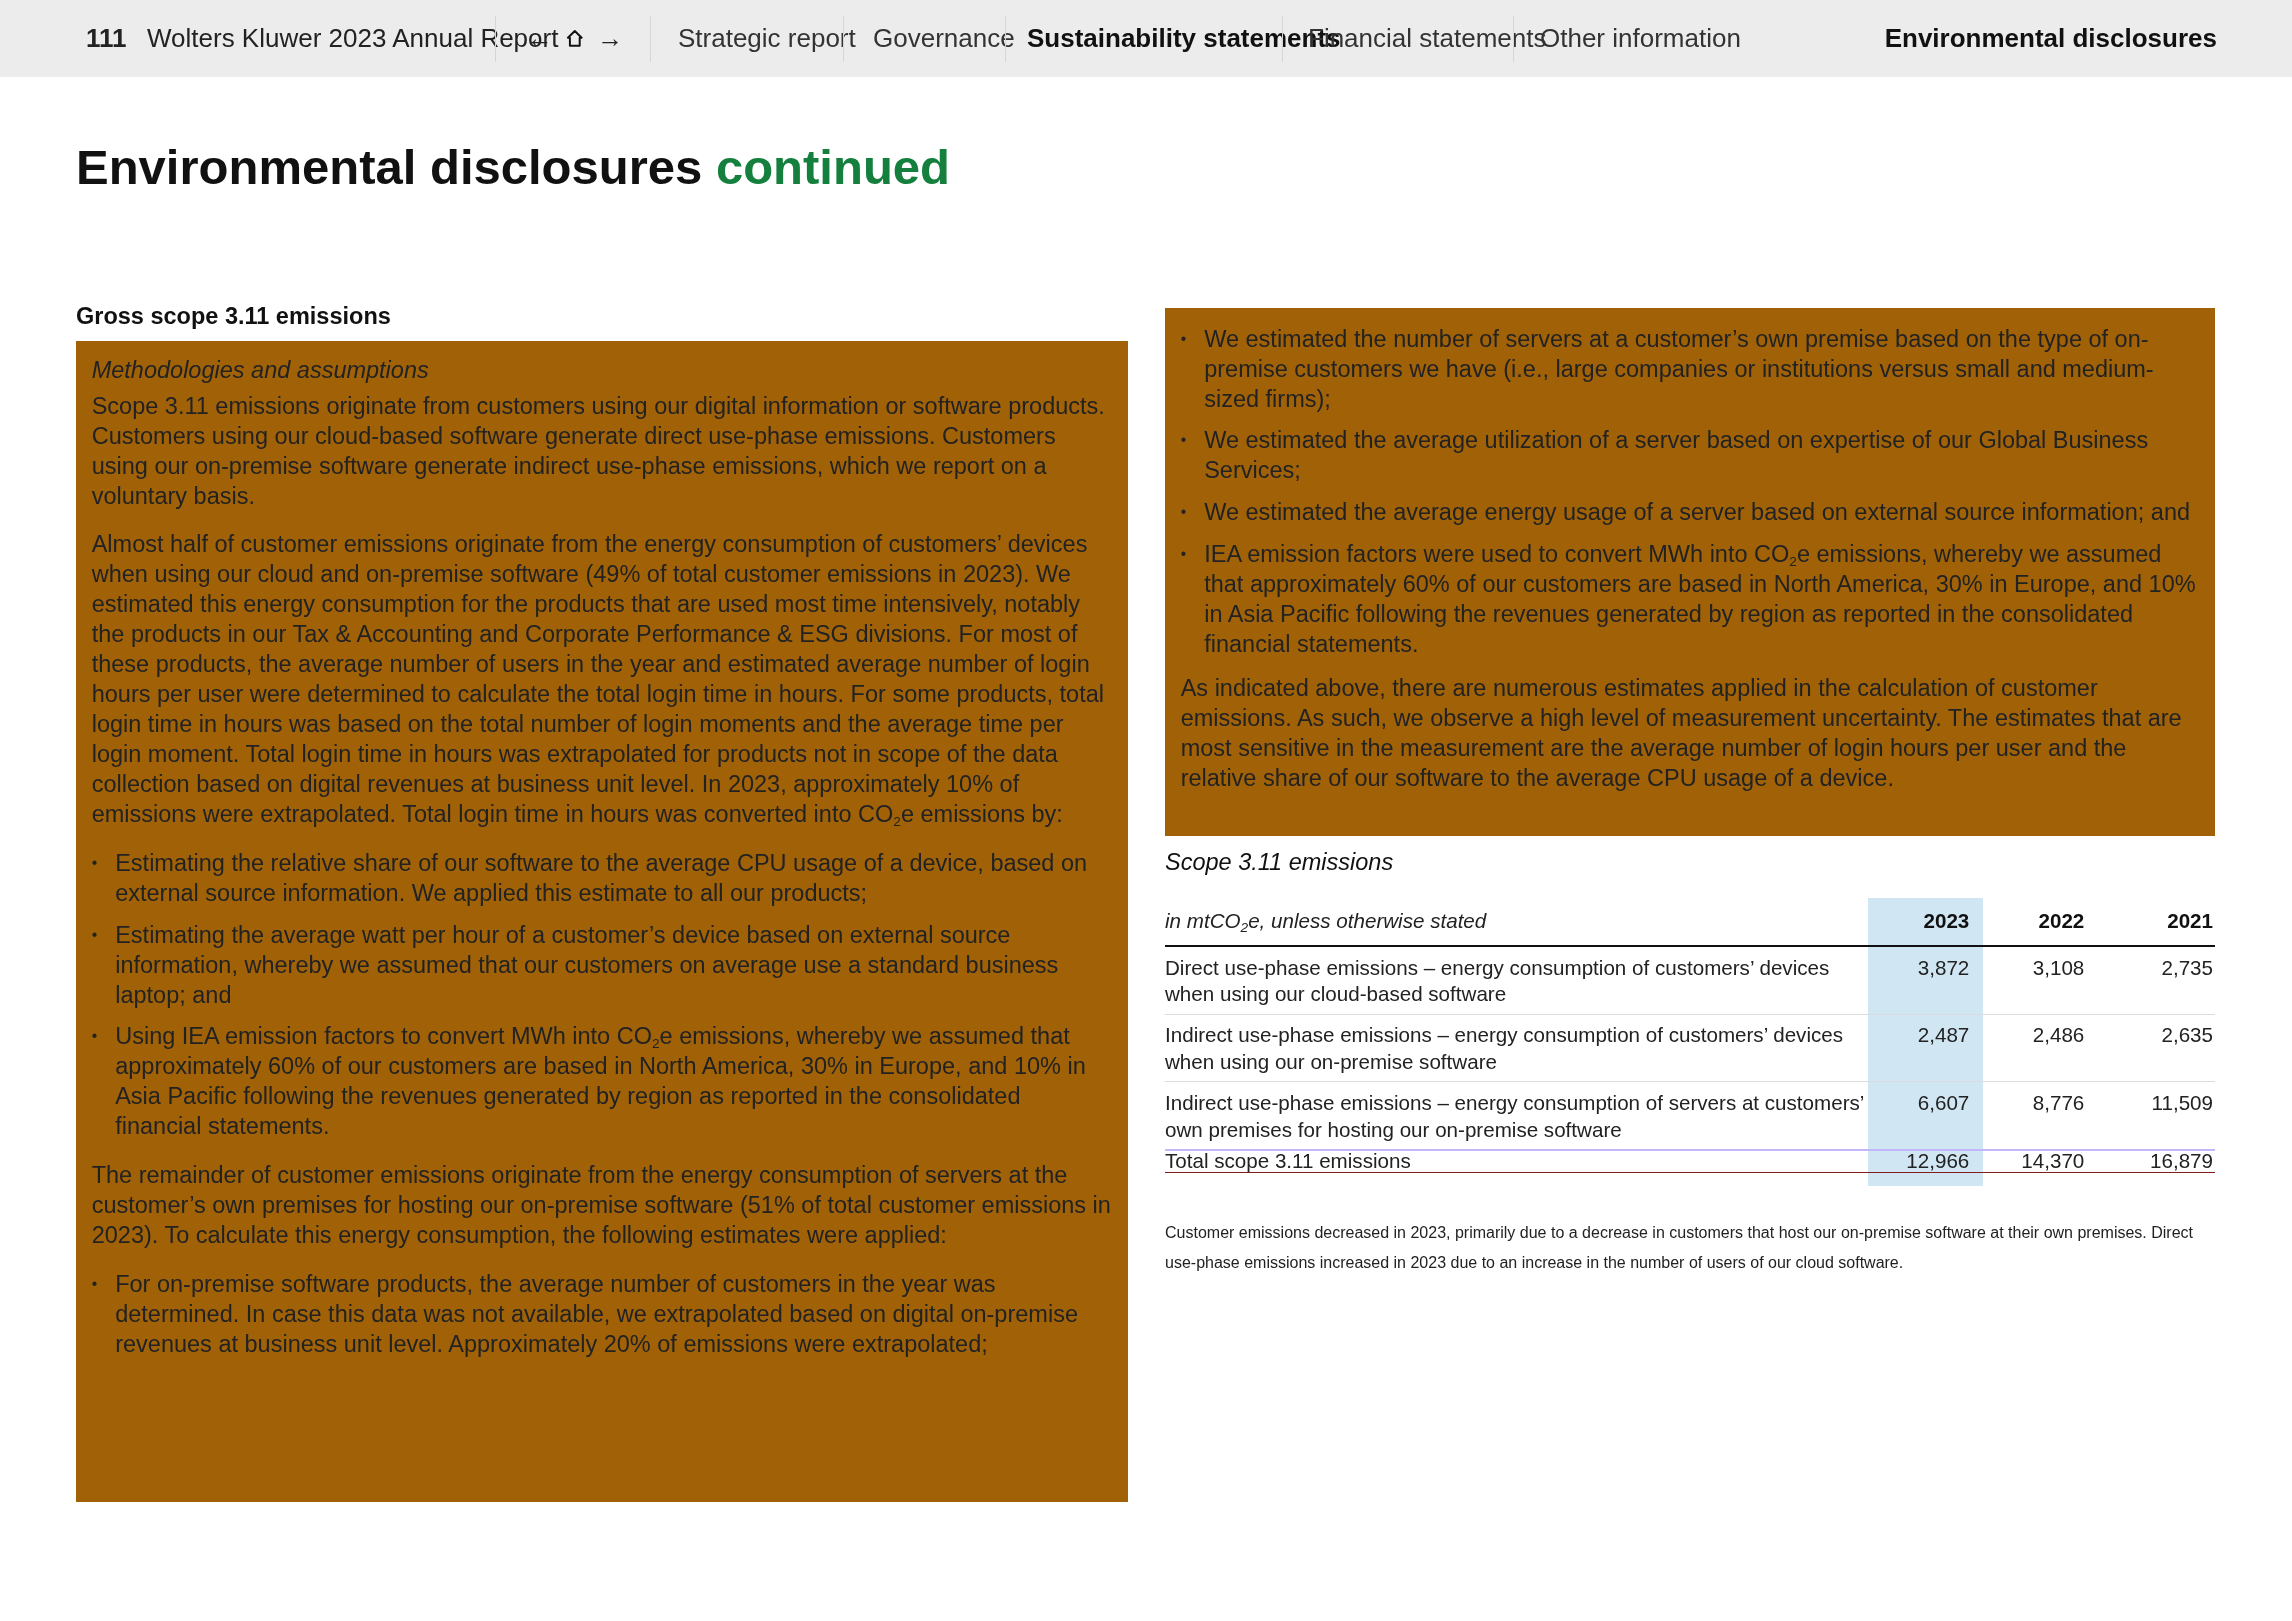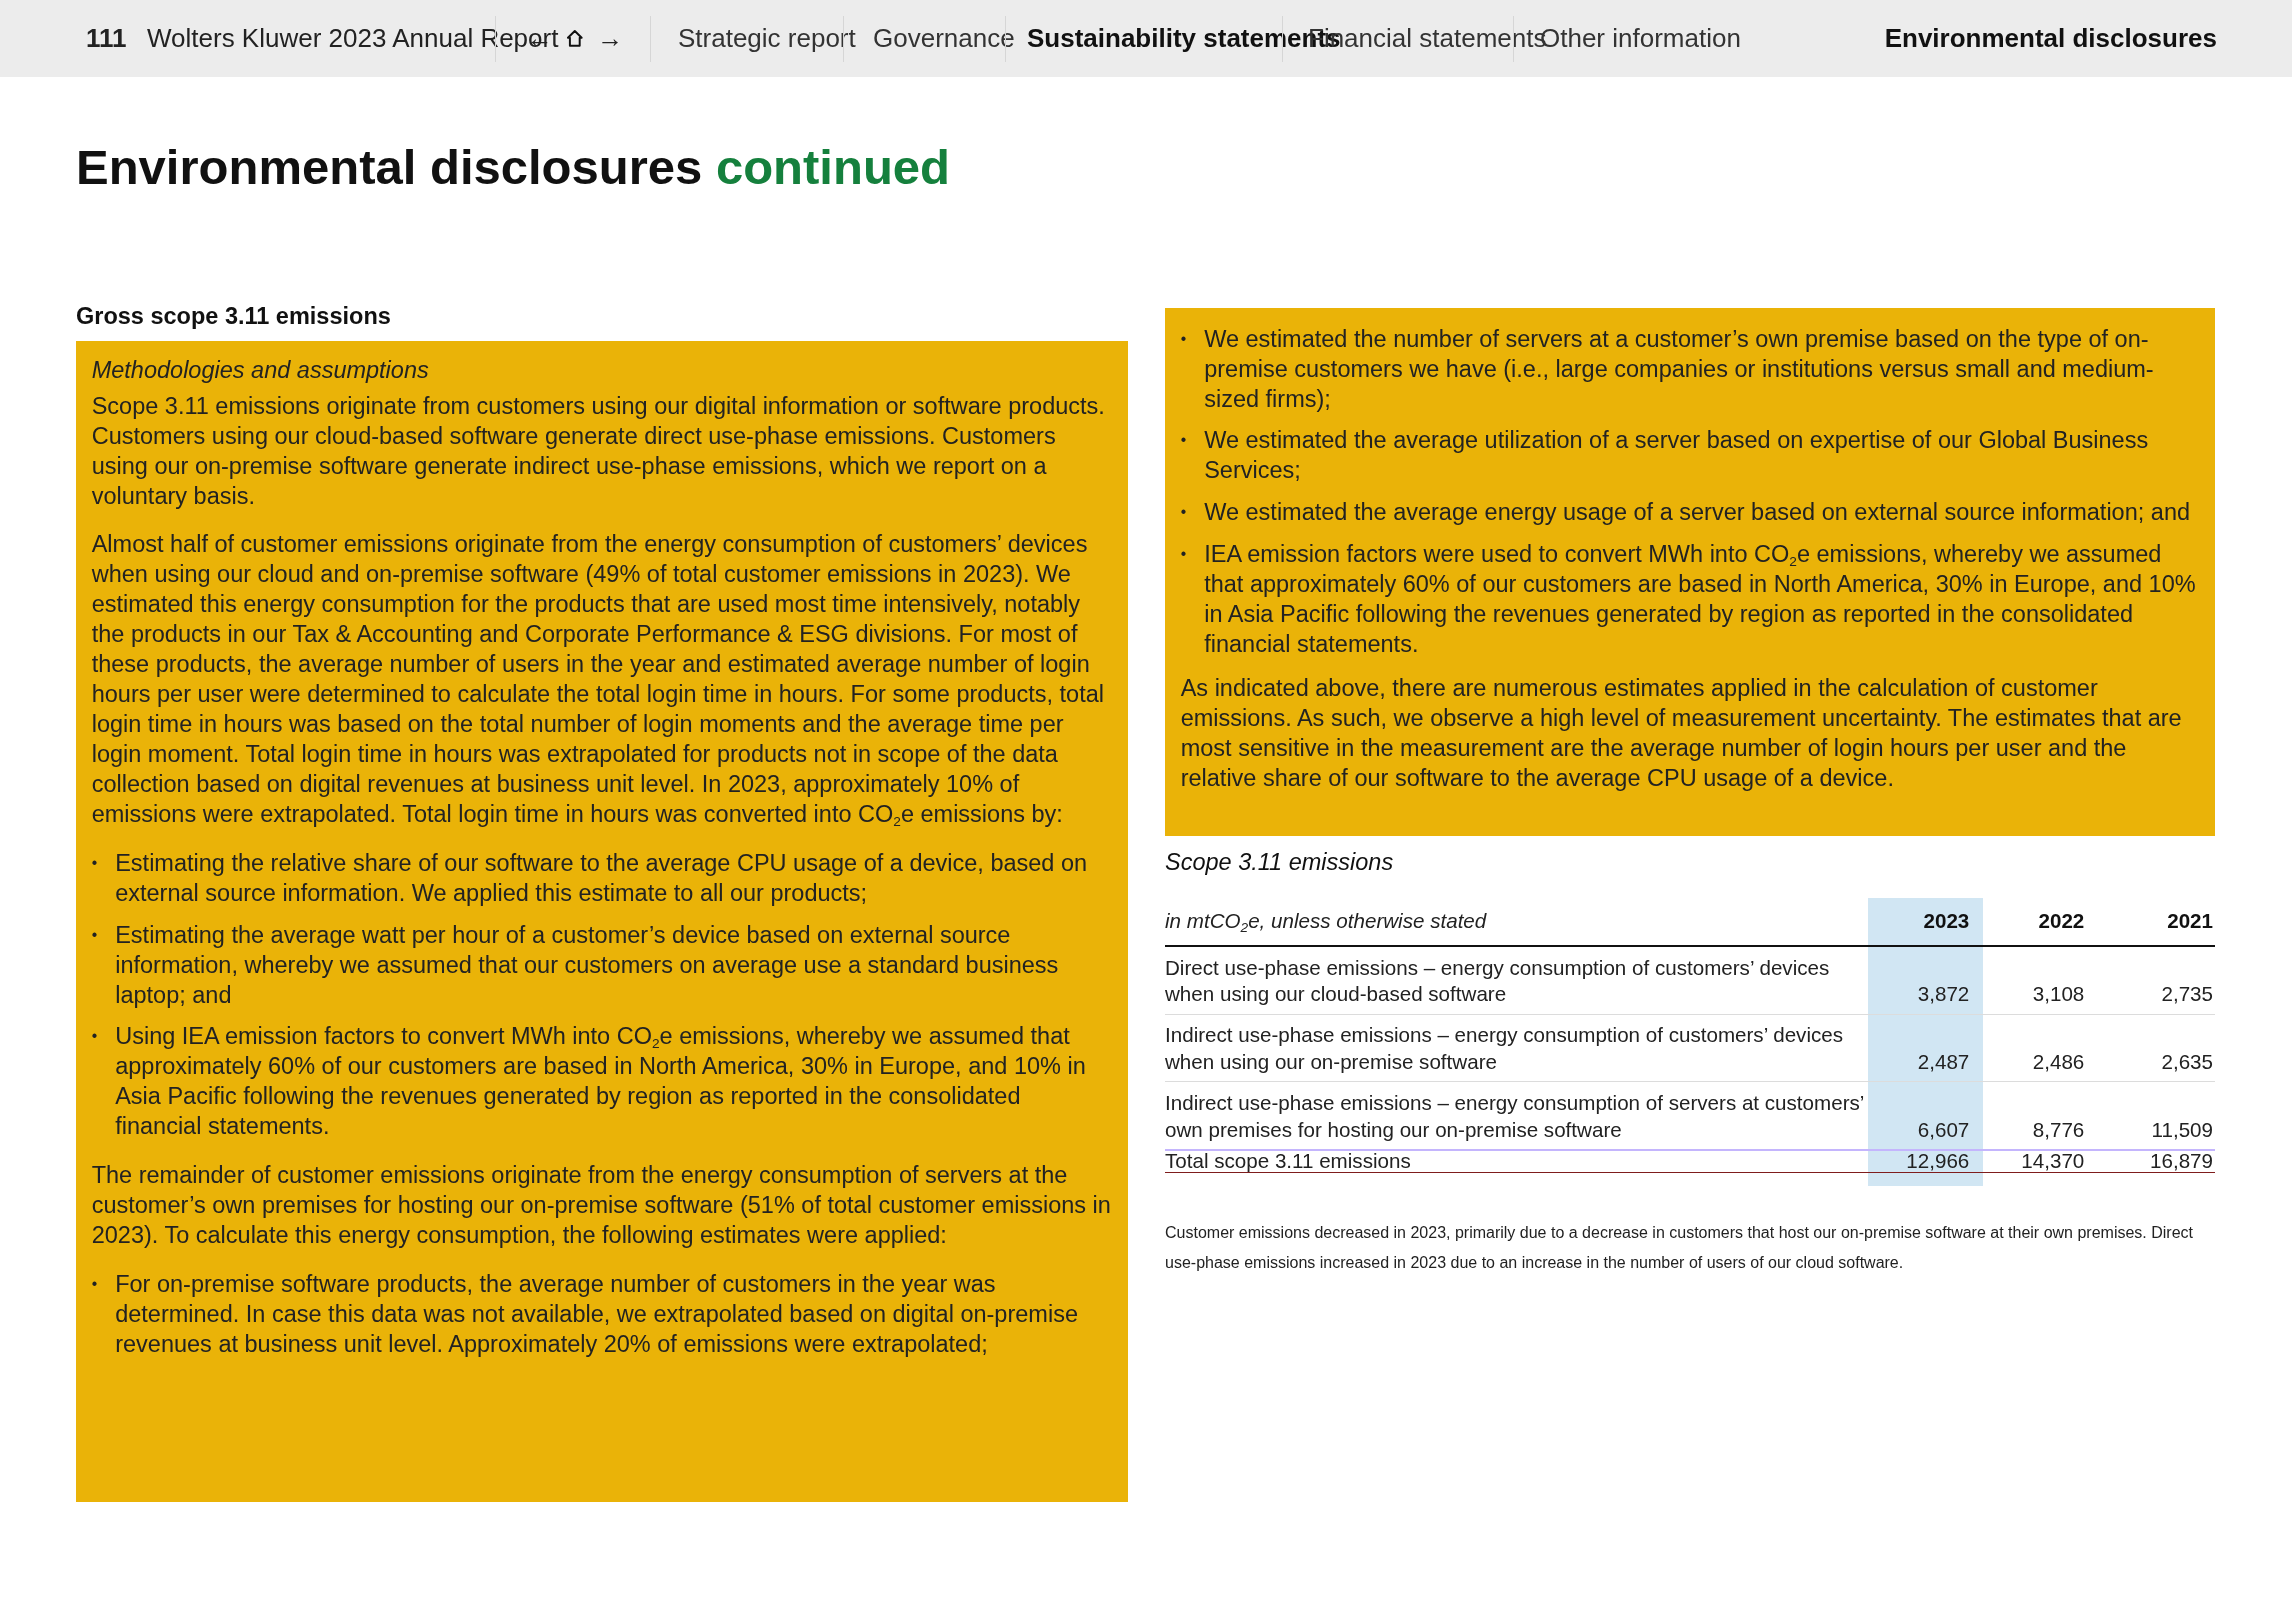--- a/index.html
+++ b/index.html
@@ -22,35 +22,35 @@
   .topbar .section-right { position: absolute; right: 76px; font-weight: bold; color: #111; }
 
   
   .page-heading { position: absolute; left: 76px; top: 139px; font-size: 49px; color: #111; }
   .page-heading b { font-weight: bold; }
   .page-heading span.light { font-weight: bold; color: #15803d; }
 
   
   .sub-heading { position: absolute; font-size: 23.5px; font-weight: bold; color: #111; }
   .box {
-    position: absolute; background: #eab308;
+    position: absolute; background: #a16207;
     font-size: 23.5px; line-height: 30px; color: #222;
   }
   .box p { margin-bottom: 18.6px; }
   .box .box-title { font-style: italic; margin-bottom: 5.9px; }
   .box ul { list-style: none; margin-bottom: 18.6px; }
   .box li { position: relative; padding-left: 23.5px; margin-bottom: 11.8px; }
   .box li::before { content: "•"; position: absolute; left: 0; top: 0; font-size: 15.7px; }
   sub { font-size: 13.7px; vertical-align: -3.9px; line-height: 0; }
 
   
   .table-title { position: absolute; left: 1165px; top: 849px; font-size: 23.5px; font-style: italic; color: #111; }
   .tbl { position: absolute; left: 1165px; top: 898px; width: 1050px; font-size: 20.6px; color: #222; }
   .tbl .hl-col { position: absolute; left: 703px; top: 0; width: 115px; height: 288px; background: #d1e6f3; }
-  .tbl .row { position: relative; display: flex; align-items: flex-end; }
+  .tbl .row { position: relative; display: flex; align-items: flex-start; }
   .tbl .row .label { width: 703px; line-height: 26.5px; }
   .tbl .row .num { width: 115px; text-align: right; padding-right: 13.7px; line-height: 26.5px; }
   .tbl .row .num.last { padding-right: 0; }
   .tbl .header { height: 49px; align-items: center; border-bottom: 2.9px solid #111; }
   .tbl .header .label { font-style: italic; }
   .tbl .header .num { font-weight: bold; color: #111; }
   .tbl .body-row { padding: 7.8px 0 5.9px; border-bottom: 1px solid #dcdcdc; }
   .tbl .body-row.pre-total { border-bottom: 2px solid #c4b5fd; }
   .tbl .total-row { height: 22px; align-items: center; border-bottom: 1px solid #7f1d1d; }
 

